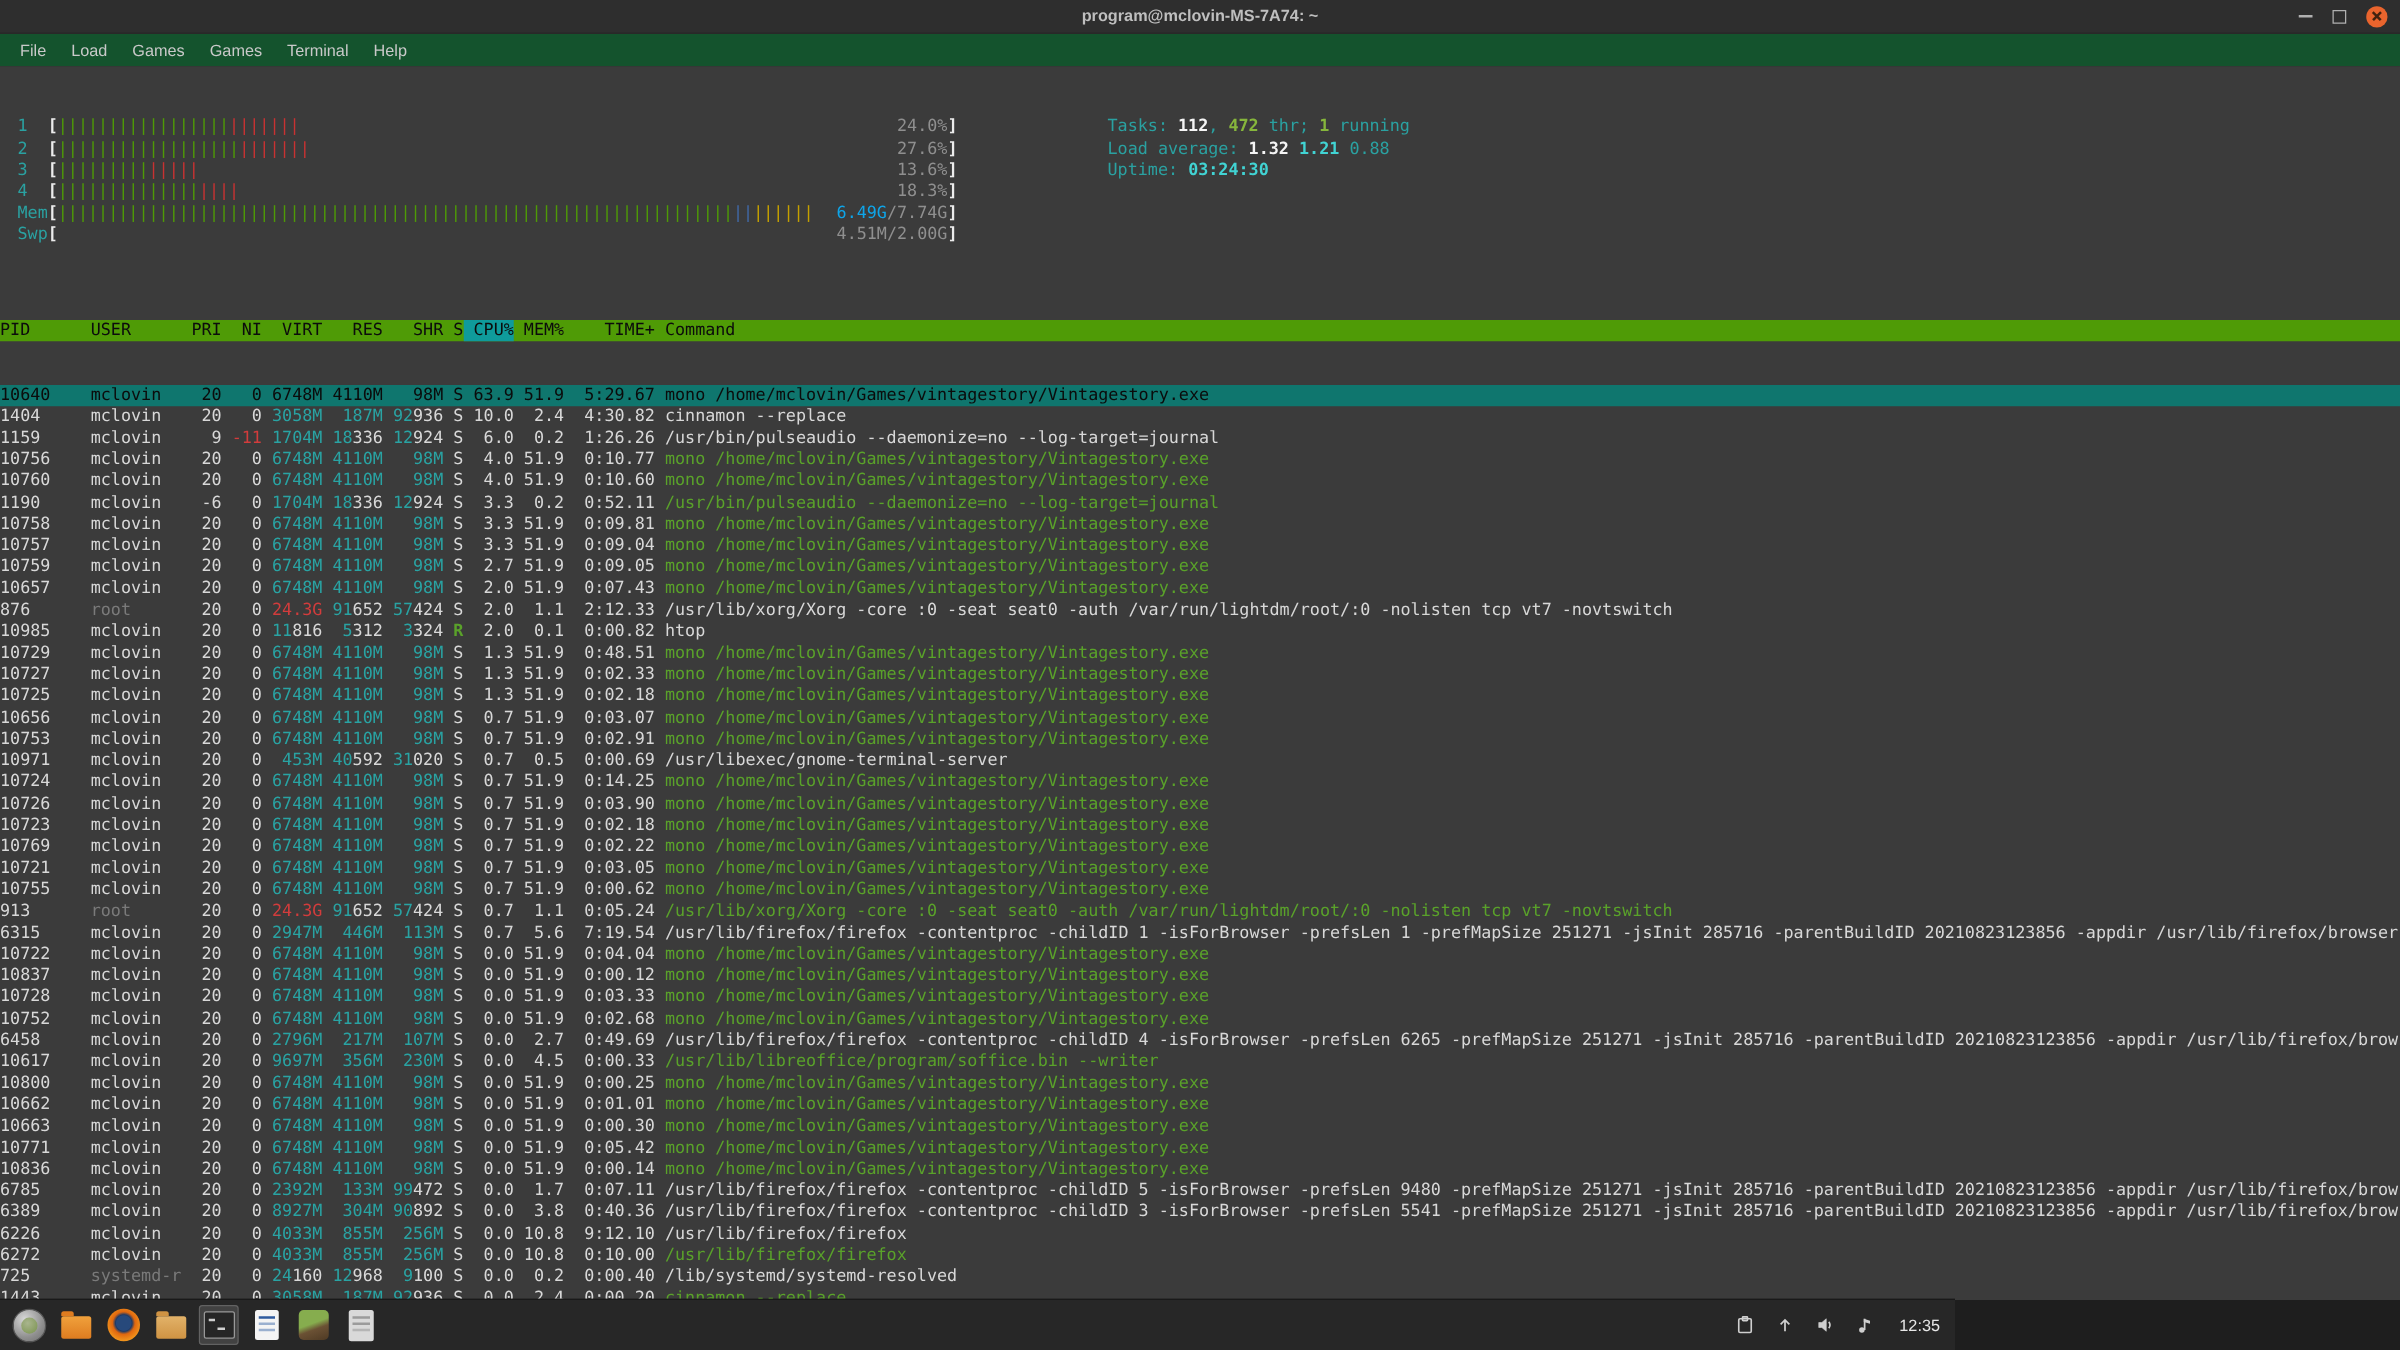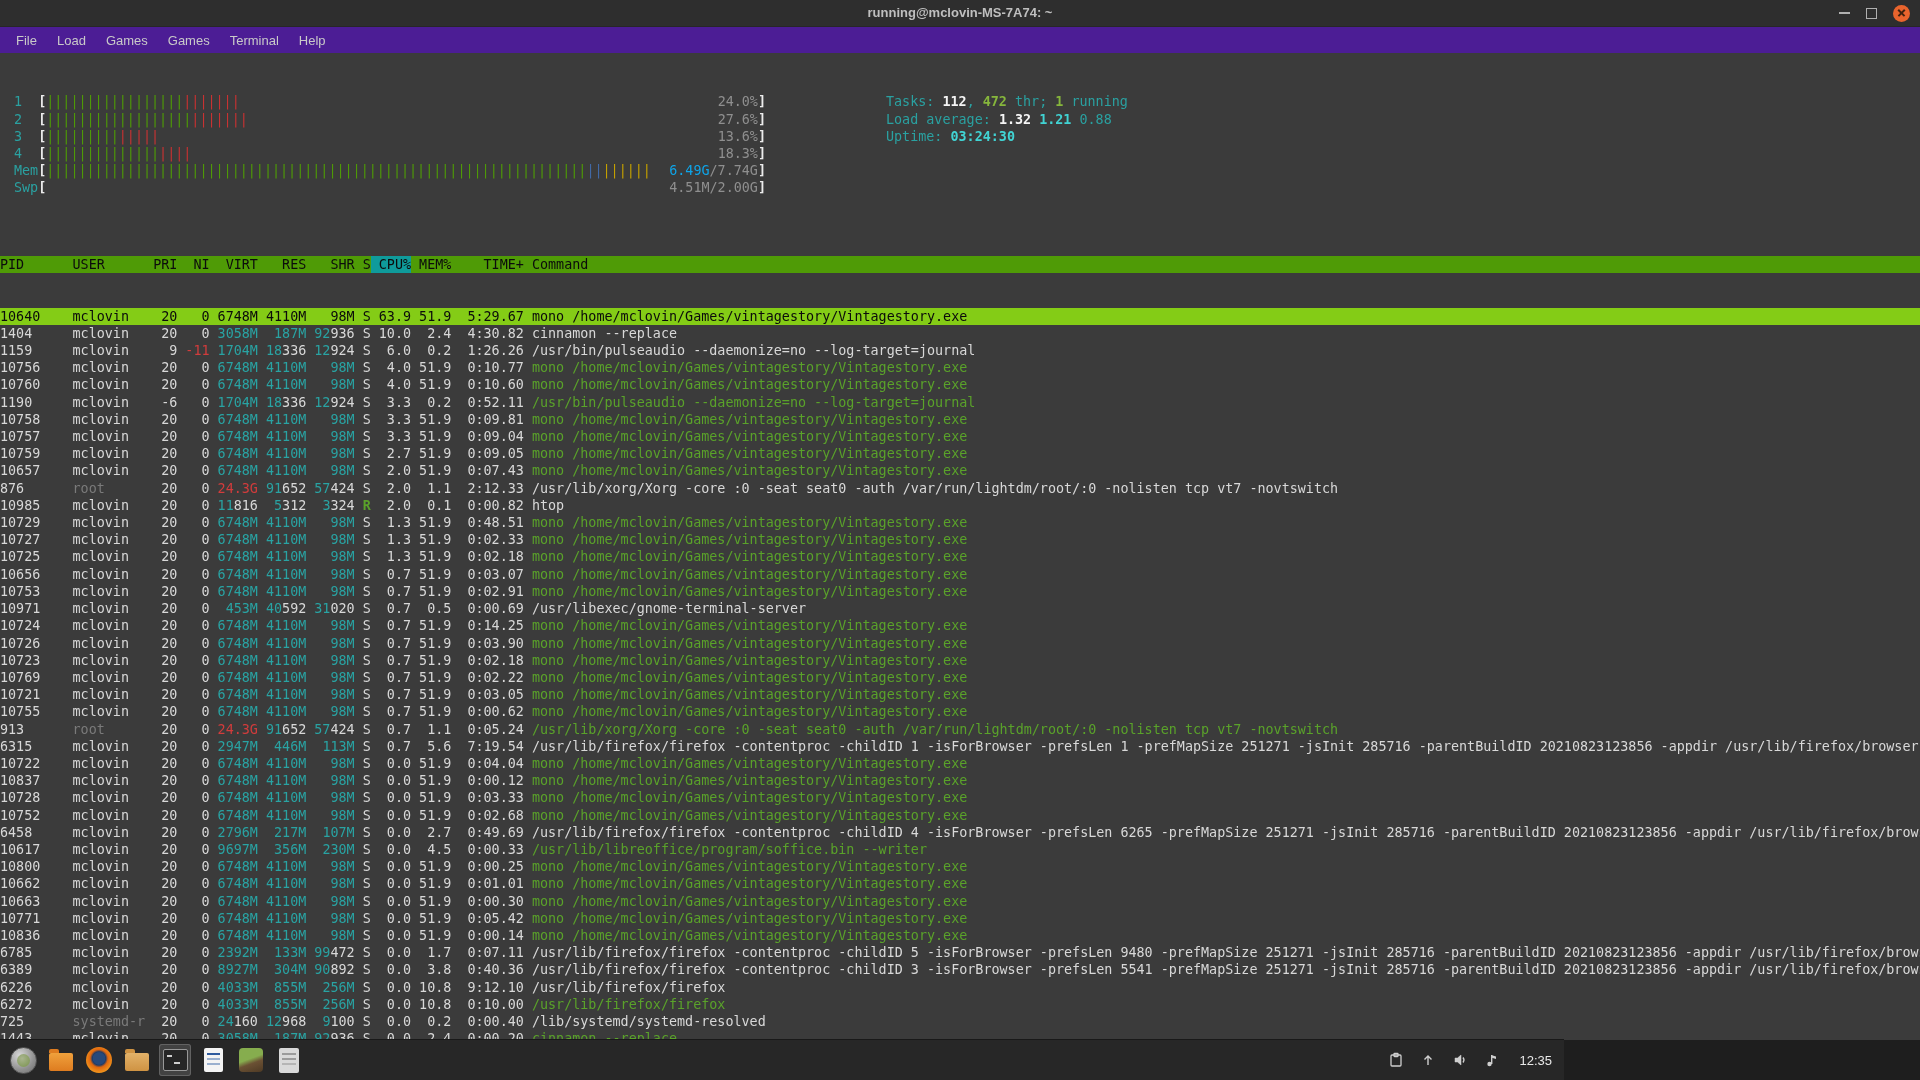--- a/index.html
+++ b/index.html
@@ -10,21 +10,21 @@
   .titlebar{height:26px;background:#2e2e2e;position:relative;border-bottom:1px solid #272727}
   .title{position:absolute;left:0;right:0;top:5px;text-align:center;color:#bfbfbf;font-size:13px;font-weight:bold}
   .controls{position:absolute;right:10px;top:0;height:26px;display:flex;align-items:center;gap:16px}
   .min-btn{width:11px;height:2px;background:#b0b0b0}
   .max-btn{width:9px;height:9px;border:1.5px solid #b0b0b0}
   .close-btn{width:17px;height:17px;border-radius:50%;background:#e9642d;position:relative}
   .close-btn::before,.close-btn::after{content:"";position:absolute;left:4px;right:4px;top:7.5px;height:1.7px;background:#41220f}
   .close-btn::before{transform:rotate(45deg)}
   .close-btn::after{transform:rotate(-45deg)}
 
-  .menubar{height:26px;background:#4c1d95;display:flex;align-items:center;padding-left:6px;border-bottom:1px solid #2a2a2a}
+  .menubar{height:26px;background:#14532d;display:flex;align-items:center;padding-left:6px;border-bottom:1px solid #2a2a2a}
   .menu-item{color:#c9c9c9;font-size:13px;padding:0 10px}
 
   
   .terminal{position:absolute;top:53px;left:0;right:0;bottom:0;background:#3b3b3b;
     font-family:"DejaVu Sans Mono",monospace;font-size:13.4px;line-height:17.2px;color:#d8d8d8;
     overflow:hidden;white-space:pre}
   .htop-top{display:flex;padding-left:14px;padding-top:6px;margin-bottom:25px}
   .meters{width:752px}
   .meter{display:flex}
   .mlabel{width:3ch;color:#2aa1a1}
@@ -59,21 +59,21 @@
   .cell{flex:none;overflow:hidden}
   .c0{width:8ch;}
   .c1{width:10ch;padding-left:1ch}
   .c2{width:3ch;text-align:right}
   .c3{width:4ch;text-align:right}
   .c4,.c5,.c6{width:6ch;text-align:right}
   .c7{width:2ch;text-align:right}
   .c8,.c9{width:5ch;text-align:right}
   .c10{width:9ch;text-align:right}
   .c11{flex:1;padding-left:1ch;overflow:hidden}
-  .sel{background:#84cc16}
+  .sel{background:#0f766e}
   .sel .cell span{color:#0b0b0b !important}
 
   
   .panel{position:absolute;left:0;bottom:0;width:1564px;height:40px;background:#272727;border-top:1px solid #191919;
     display:flex;align-items:center;justify-content:space-between}
   .panel-left{display:flex;align-items:center;height:100%;padding-left:4px}
   .pbtn{width:38px;height:40px;display:flex;align-items:center;justify-content:center;position:relative}
   .winbtn-active{background:rgba(255,255,255,.13);box-shadow:inset 0 0 0 1px #626262;border-radius:3px;width:32px;height:32px;margin:0 3px}
   .mint-logo{width:25px;height:25px;border-radius:50%;background:radial-gradient(circle at 35% 30%,#d8d8d8,#909090 60%,#6d6d6d);border:1px solid #565656;position:relative}
   .mint-logo::after{content:"";position:absolute;inset:6px;border-radius:50%;background:radial-gradient(circle at 40% 35%,#a9b58e,#79924d)}
@@ -94,21 +94,21 @@
   .tray-ic{width:18px;height:18px;display:flex;align-items:center;justify-content:center}
   .clock{color:#e8e8e8;font-size:13px;margin-left:4px}
 </style>
 </head>
 <body>
 
 <div>
 
   <div class="window">
     <div class="titlebar">
-      <span class="title">running@mclovin-MS-7A74: ~</span>
+      <span class="title">program@mclovin-MS-7A74: ~</span>
       <div class="controls">
         <span class="min-btn"></span>
         <span class="max-btn"></span>
         <span class="close-btn"></span>
       </div>
     </div>
     <div class="menubar">
         <span class="menu-item">File</span>
         <span class="menu-item">Load</span>
         <span class="menu-item">Games</span>

